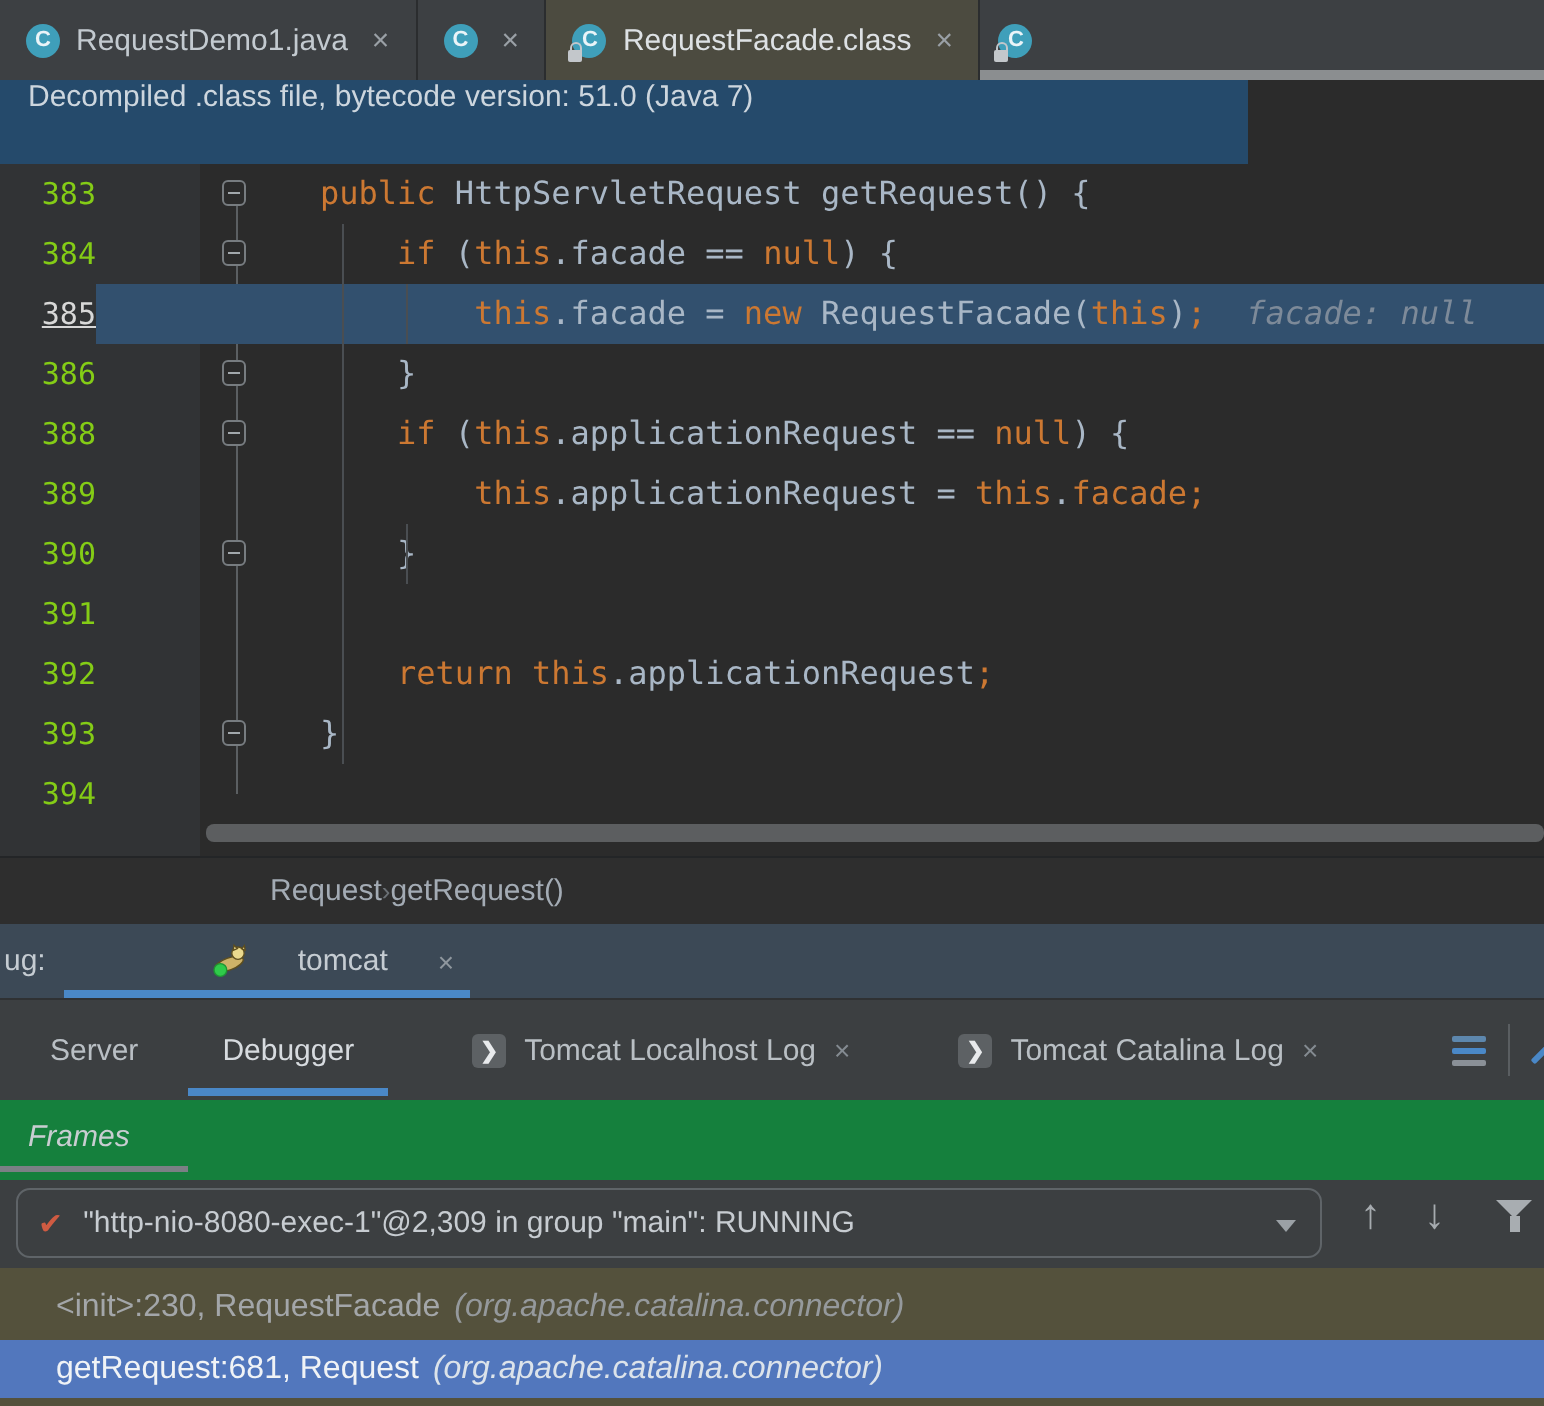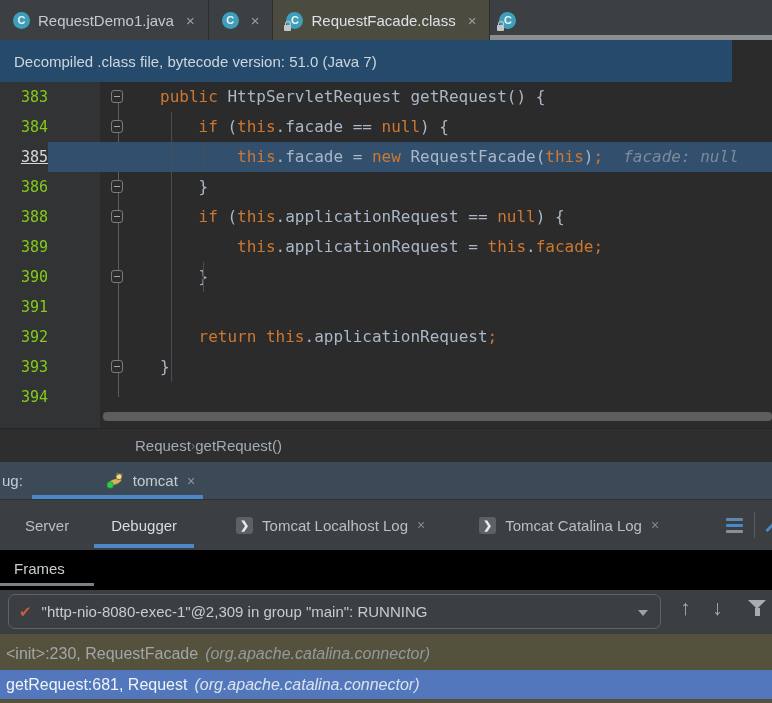--- a/index.html
+++ b/index.html
@@ -24,23 +24,23 @@
   .lock{ position:absolute; width:7px; height:6px; background:#c3c7cb;
     border-radius:1px; bottom:-2px; left:-2px; }
   .lock::before{ content:''; position:absolute; top:-4px; left:1px; width:4px;
     height:4px; border:1.4px solid #c3c7cb; border-bottom:none;
     border-radius:3px 3px 0 0; }
   .etab-partial{ display:flex; align-items:center; padding:0 0 0 9px;
     background:#3d4043; position:relative; flex:1; }
   .etab-partial .underline{ position:absolute; left:0; right:0; bottom:0;
     height:5px; background:#8b8e90; }
   
-  .banner{ position:absolute; left:0; top:40px; width:732px; height:42px;
+  .banner{ position:absolute; left:0; top:40px; width:624px; height:42px;
     background:#254a6b; color:#cdd6de; font-size:15px;
-    display:flex; align-items:center; padding-left:14px; }
+    display:flex; padding-left:14px; }
   
   .editor{ position:absolute; left:0; top:82px; width:772px; height:346px;
     overflow:hidden; font-family:"DejaVu Sans Mono", monospace; }
   .gutter-bg{ position:absolute; left:0; top:0; width:100px; height:100%;
     background:#313335; }
   .connector{ position:absolute; left:118px; top:15px; width:1px; height:300px;
     background:#5b5f62; }
   .line{ position:relative; display:flex; height:30px; line-height:30px;
     font-size:16px; }
   .line .num{ width:48px; text-align:right; color:#84cc16; font-size:15px;
@@ -65,21 +65,21 @@
     background:#2e2e2e; border-top:1px solid #232527; display:flex;
     align-items:center; padding-left:135px; color:#a3abb4;
     font-size:15px; }
   .crumb-sep{ color:#6a7075; font-size:13px; }
   
   .debugbar{ position:absolute; left:0; top:462px; width:772px; height:37px;
     background:#3c4956; display:flex; align-items:center; color:#c5ccd2;
     font-size:15px; }
   .debugbar .dlabel{ padding-left:2px; }
   .dtab{ position:relative; margin-left:82px; display:flex; align-items:center;
-    gap:9px; height:100%; }
+    gap:25px; height:100%; }
   .dtab .underline{ position:absolute; left:-73px; right:-8px; bottom:0;
     height:4px; background:#4a88c7; }
   .dtab .close{ color:#8f979e; font-size:14px; }
   
   .tooltabs{ position:absolute; left:0; top:499px; width:772px; height:51px;
     background:#3c3f41; border-top:1px solid #2f3133; display:flex;
     align-items:center; font-size:15px; color:#b9bfc4; overflow:hidden; }
   .ttab{ position:relative; height:100%; display:flex; align-items:center; }
   .ttab .underline{ position:absolute; left:0; right:0; bottom:2px; height:4px;
     background:#4a88c7; }
@@ -87,21 +87,21 @@
     color:#e8eaec; font-size:11px; font-weight:bold; display:flex;
     align-items:center; justify-content:center; flex:0 0 17px; }
   .xclose{ color:#848b91; font-size:14px; }
   .hamb{ display:flex; flex-direction:column; gap:3px; margin-left:auto; }
   .hamb div{ width:17px; height:3px; border-radius:1px; }
   .vdiv{ width:1px; height:26px; background:#5a5e61; margin:0 9px 0 11px; }
   .bluediag{ width:16px; height:3px; background:#4a88c7; border-radius:1px;
     transform:rotate(-45deg); margin-right:-8px; }
   
   .framestab{ position:absolute; left:0; top:550px; width:772px; height:40px;
-    background:#000000; color:#c8cdd1; font-size:15px; }
+    background:#15803d; color:#c8cdd1; font-size:15px;font-style:italic; }
   .framestab .lbl{ position:absolute; left:14px; top:10px; }
   .framestab .underline{ position:absolute; left:0; top:33px; width:94px;
     height:3px; background:#7b8085; }
   
   .ddrow{ position:absolute; left:0; top:590px; width:772px; height:44px;
     background:#3c3f41; overflow:hidden; }
   .dropdown{ position:absolute; left:8px; top:4px; width:653px; height:35px;
     border:1px solid #5f6468; border-radius:7px; display:flex;
     align-items:center; padding:0 30px 0 10px; color:#c7ccd1; font-size:15px;
     white-space:nowrap; }
@@ -110,21 +110,21 @@
     border-left:5px solid transparent; border-right:5px solid transparent;
     border-top:6px solid #9ba1a6; }
   .navarrow{ position:absolute; top:6px; color:#a6abaf; font-size:21px; }
   .funnel{ position:absolute; left:748px; top:10px; }
   .funnel .tri{ width:0; height:0; border-left:9px solid transparent;
     border-right:9px solid transparent; border-top:9px solid #a8adb1; }
   .funnel .stem{ width:5px; height:8px; background:#a8adb1; margin:-1px auto 0; }
   
   .frameslist{ position:absolute; left:0; top:634px; width:772px; height:69px;
     background:#54513c; font-size:16px; padding-top:4px; }
-  .frow{ height:32px; display:flex; align-items:center; padding-left:6px;
+  .frow{ height:32px; display:flex; align-items:center; padding-left:28px;
     white-space:nowrap; overflow:hidden; }
   .frow.library{ color:#a3a6a9; }
   .frow.library .pkg{ color:#95999c; }
   .frow.selected{ background:#5277bd; color:#f0f3f6; height:29px; }
   .frow.selected .pkg{ color:#dce3ea; }
   .frow .pkg{ font-style:italic; margin-left:7px; }
 </style>
 </head>
 <body>
 

